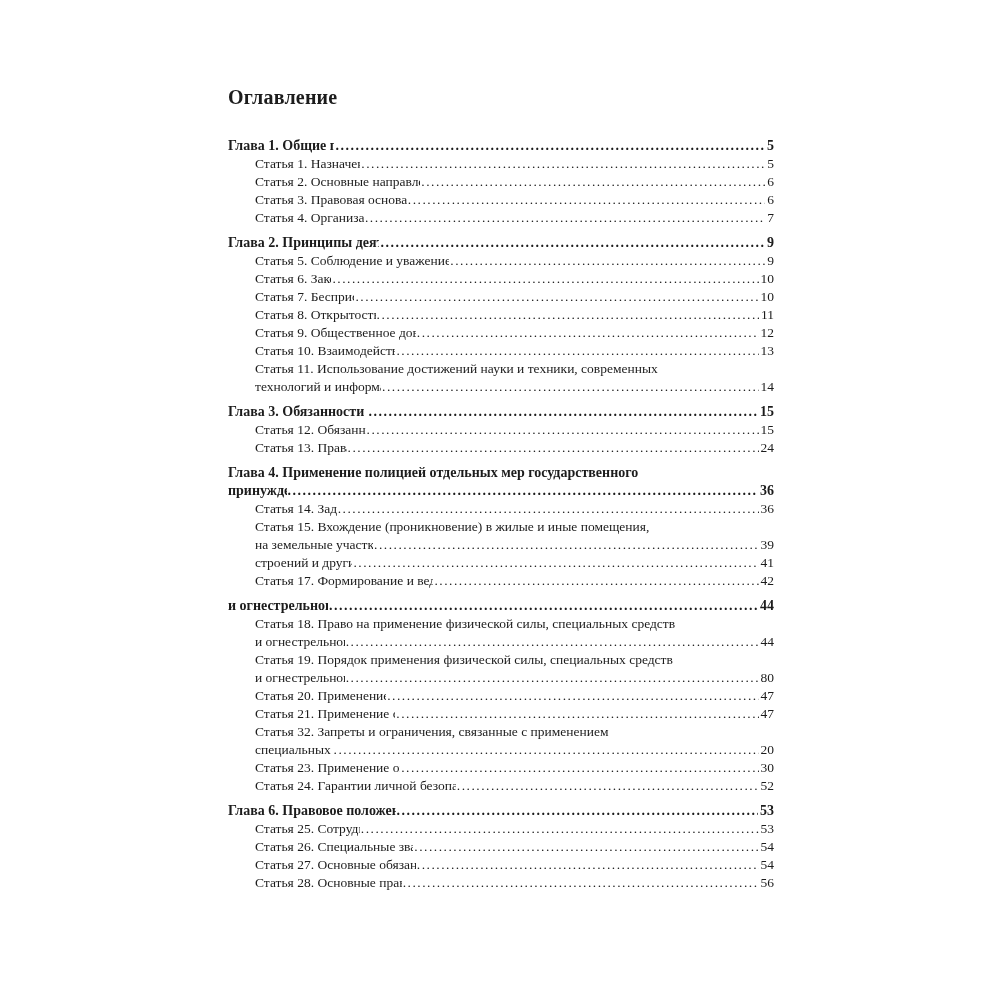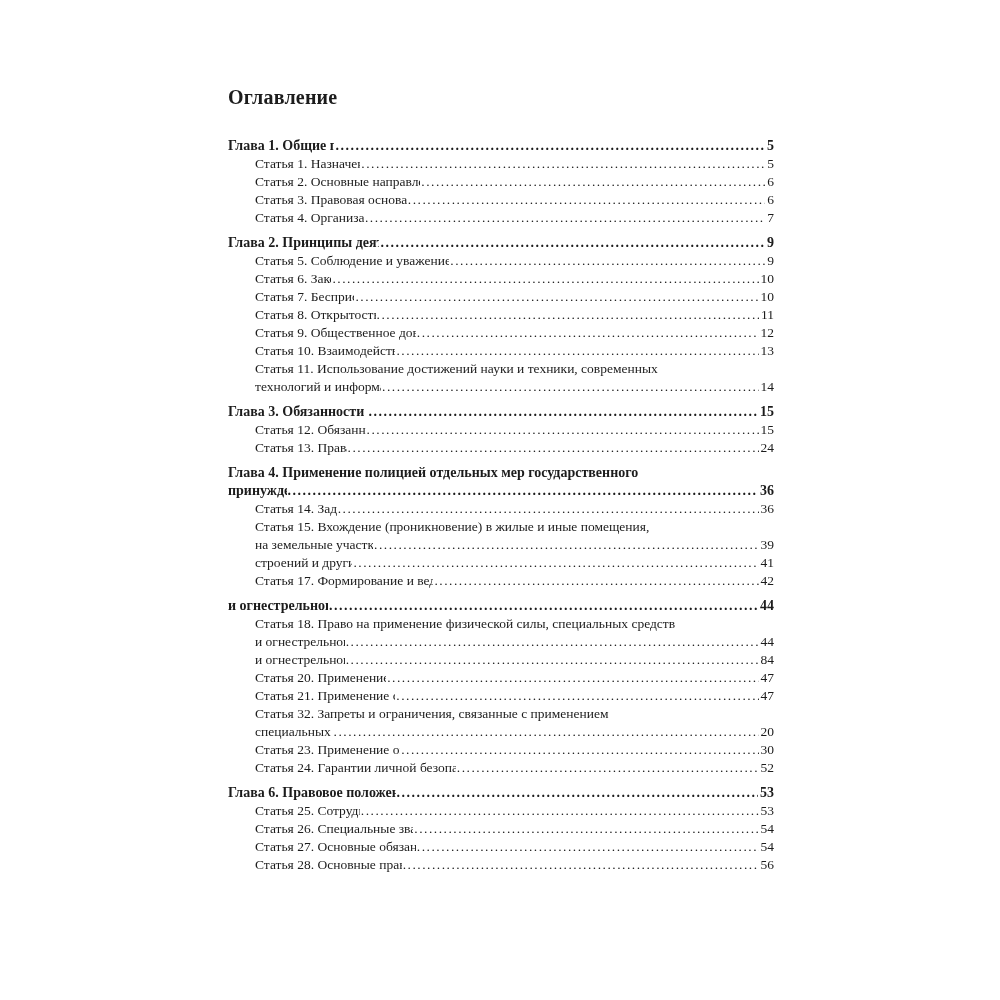--- a/index.html
+++ b/index.html
@@ -239,24 +239,25 @@
         </div>
         <div class="entry article">
           <div class="line1">Статья 18. Право на применение физической силы, специальных средств</div>
           <div class="row">
             <span class="t">и огнестрельного оружия</span>
             <span class="dots"></span>
             <span class="pg">44</span>
           </div>
         </div>
         <div class="entry article">
+          <div class="line1">Статья 19. Порядок применения физической силы, специальных средств</div>
           <div class="row">
             <span class="t">и огнестрельного оружия</span>
             <span class="dots"></span>
-            <span class="pg">84</span>
+            <span class="pg">80</span>
           </div>
         </div>
         <div class="entry article">
           <div class="row">
             <span class="t">Статья 20. Применение физической силы</span>
             <span class="dots"></span>
             <span class="pg">47</span>
           </div>
         </div>
         <div class="entry article">

